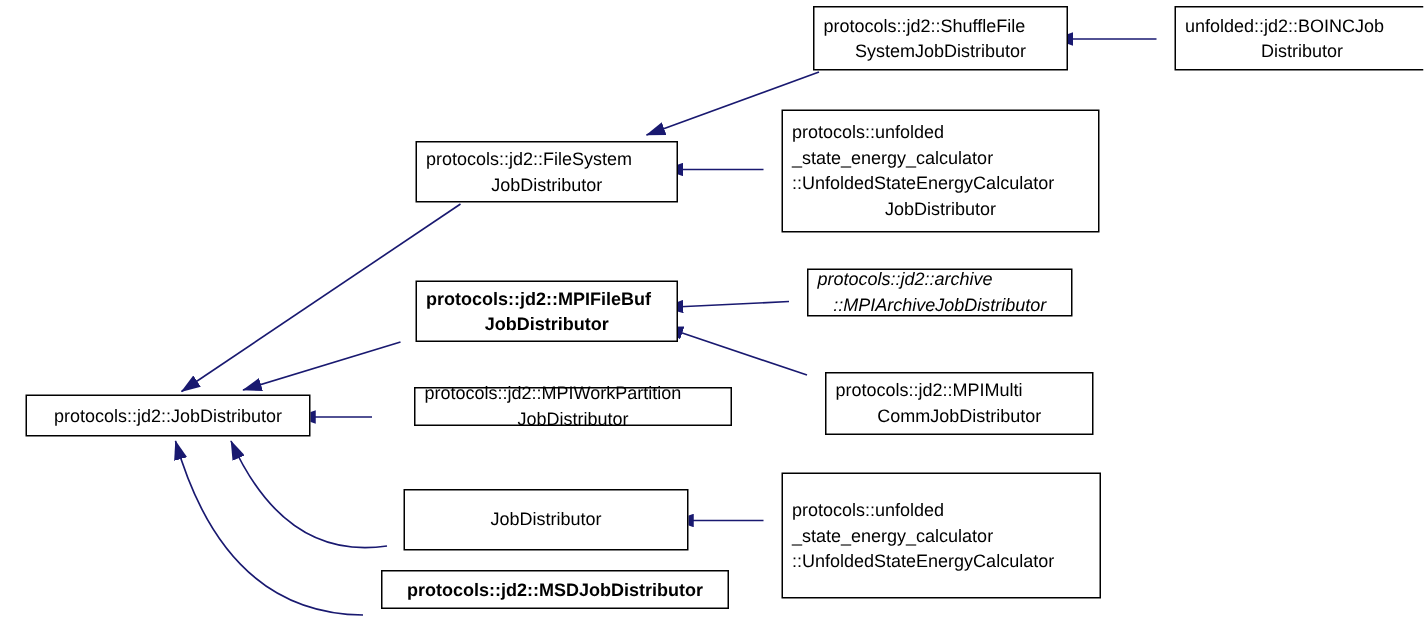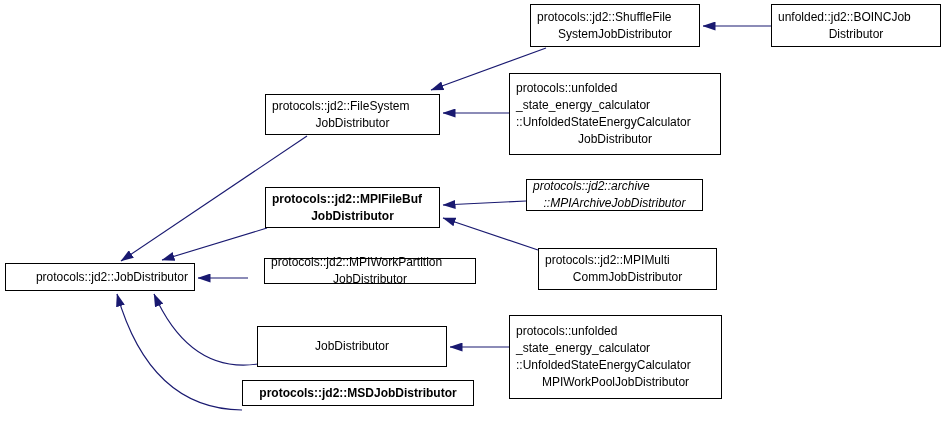--- a/index.html
+++ b/index.html
@@ -28,20 +28,21 @@
     background: #ffffff;
     border: 1px solid #000000;
     color: #000000;
     font-size: 12px;
     line-height: 17px;
     display: flex;
     flex-direction: column;
     justify-content: center;
     padding: 0 6px;
     cursor: pointer;
+    margin-left: 12px;
   }
   .node .line {
     display: block;
     white-space: nowrap;
     text-align: left;
   }
   .node .line.last {
     text-align: center;
   }
   .edge {
@@ -67,21 +68,21 @@
         <path class="edge" d="M 242 410 Q 150 409 117 294" stroke="#191970" marker-end="url(#arrowhead)"></path>
         <path class="edge" d="M 546 48 L 431 90" stroke="#191970" marker-end="url(#arrowhead)"></path>
         <path class="edge" d="M 509 113 L 443 113" stroke="#191970" marker-end="url(#arrowhead)"></path>
         <path class="edge" d="M 771 26 L 703 26" stroke="#191970" marker-end="url(#arrowhead)"></path>
         <path class="edge" d="M 526 201 L 443 205" stroke="#191970" marker-end="url(#arrowhead)"></path>
         <path class="edge" d="M 538 250 L 443 218" stroke="#191970" marker-end="url(#arrowhead)"></path>
         <path class="edge" d="M 509 347 L 450 347" stroke="#191970" marker-end="url(#arrowhead)"></path>
       </g>
   </svg>
   <div id="nodes">
-      <div class="node" style="left: 5px; top: 263px; width: 190px; height: 28px; align-items: flex-end;">
+      <div class="node" style="left: 5px; top: 263px; width: 190px; height: 28px;">
         <span class="line last">protocols::jd2::JobDistributor</span>
       </div>
       <div class="node" style="left: 265px; top: 94px; width: 175px; height: 41px;">
         <span class="line">protocols::jd2::FileSystem</span>
         <span class="line last">JobDistributor</span>
       </div>
       <div class="node" style="left: 530px; top: 4px; width: 170px; height: 43px;">
         <span class="line">protocols::jd2::ShuffleFile</span>
         <span class="line last">SystemJobDistributor</span>
       </div>
@@ -111,19 +112,18 @@
         <span class="line">protocols::jd2::MPIWorkPartition</span>
         <span class="line last">JobDistributor</span>
       </div>
       <div class="node" style="left: 257px; top: 326px; width: 190px; height: 41px;">
         <span class="line last">JobDistributor</span>
       </div>
       <div class="node" style="left: 509px; top: 315px; width: 213px; height: 84px;">
         <span class="line">protocols::unfolded</span>
         <span class="line">_state_energy_calculator</span>
         <span class="line">::UnfoldedStateEnergyCalculator</span>
-        <span class="line last">MPIWorkPoolJobDistributor</span>
       </div>
       <div class="node" style="left: 242px; top: 380px; width: 232px; height: 26px; font-weight: bold;">
         <span class="line last">protocols::jd2::MSDJobDistributor</span>
       </div>
     </div>
 </div>
 
 </body></html>

